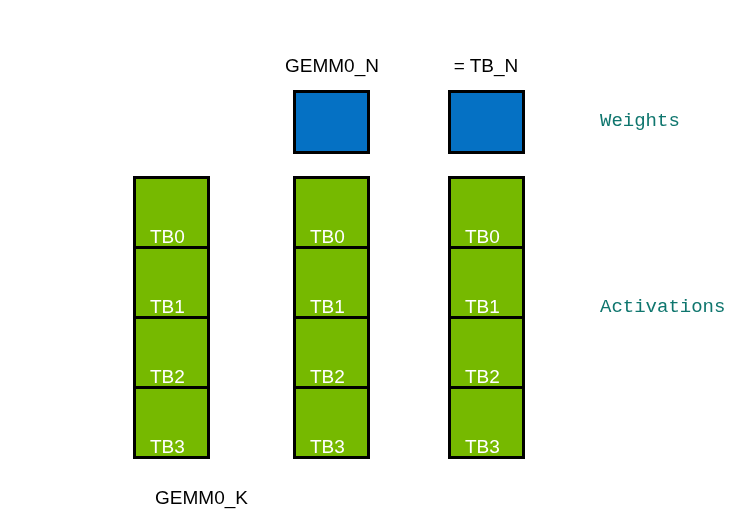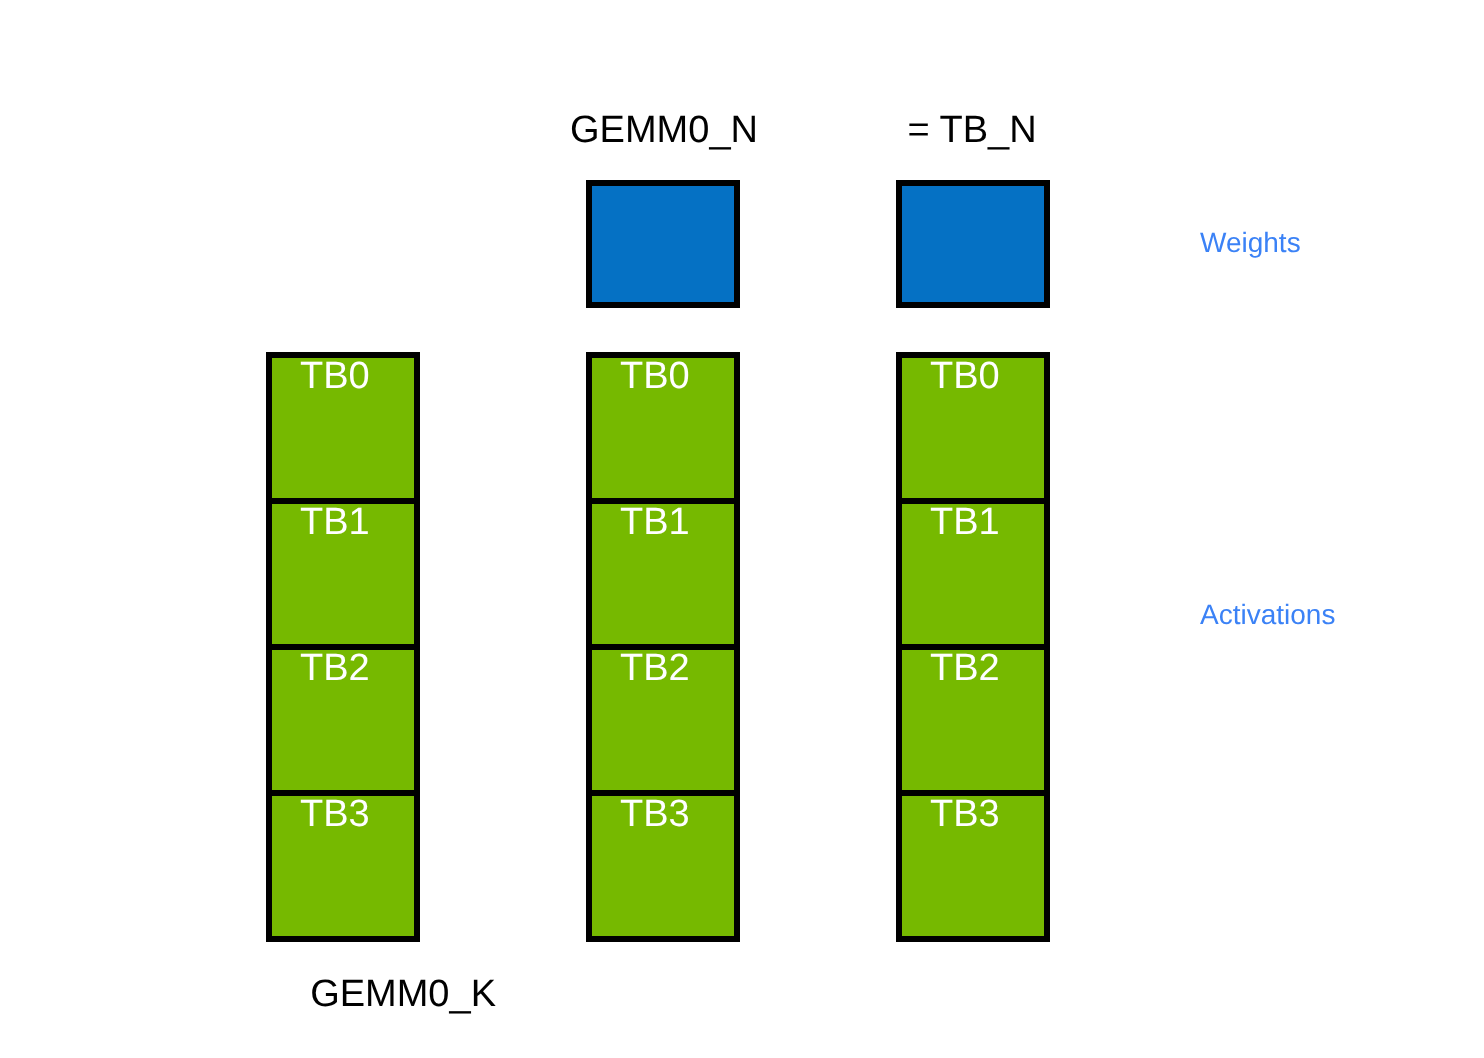--- a/index.html
+++ b/index.html
@@ -42,39 +42,40 @@
     display: flex;
     flex-direction: column;
     box-sizing: border-box;
   }
   .tb-cell {
     position: relative;
     background: #76B900;
     border: 3px solid #000000;
     box-sizing: border-box;
     display: flex;
-    align-items: flex-start;
+    align-items: flex-end;
     margin-bottom: -3px;   
   }
-  .tb-cell:last-child { margin-bottom: 4px; }
+  .tb-cell:last-child { margin-bottom: 16px; }
   .tb-label {
     color: #ffffff;
     font-size: 19px;
     line-height: 19px;
     padding-left: 14px;
     white-space: pre;
   }
 
   
   .plain-label {
     position: absolute;
-    font-size: 14px;
+    font-size: 19px;
     line-height: 22px;
-    color: #3b82f6;
+    color: #0f766e;
     white-space: pre;
+    font-family: Liberation Mono, monospace;
   }
   .bottom-label {
     position: absolute;
     font-size: 19px;
     line-height: 22px;
     color: #000000;
     text-align: right;
     white-space: pre;
   }
 </style>

